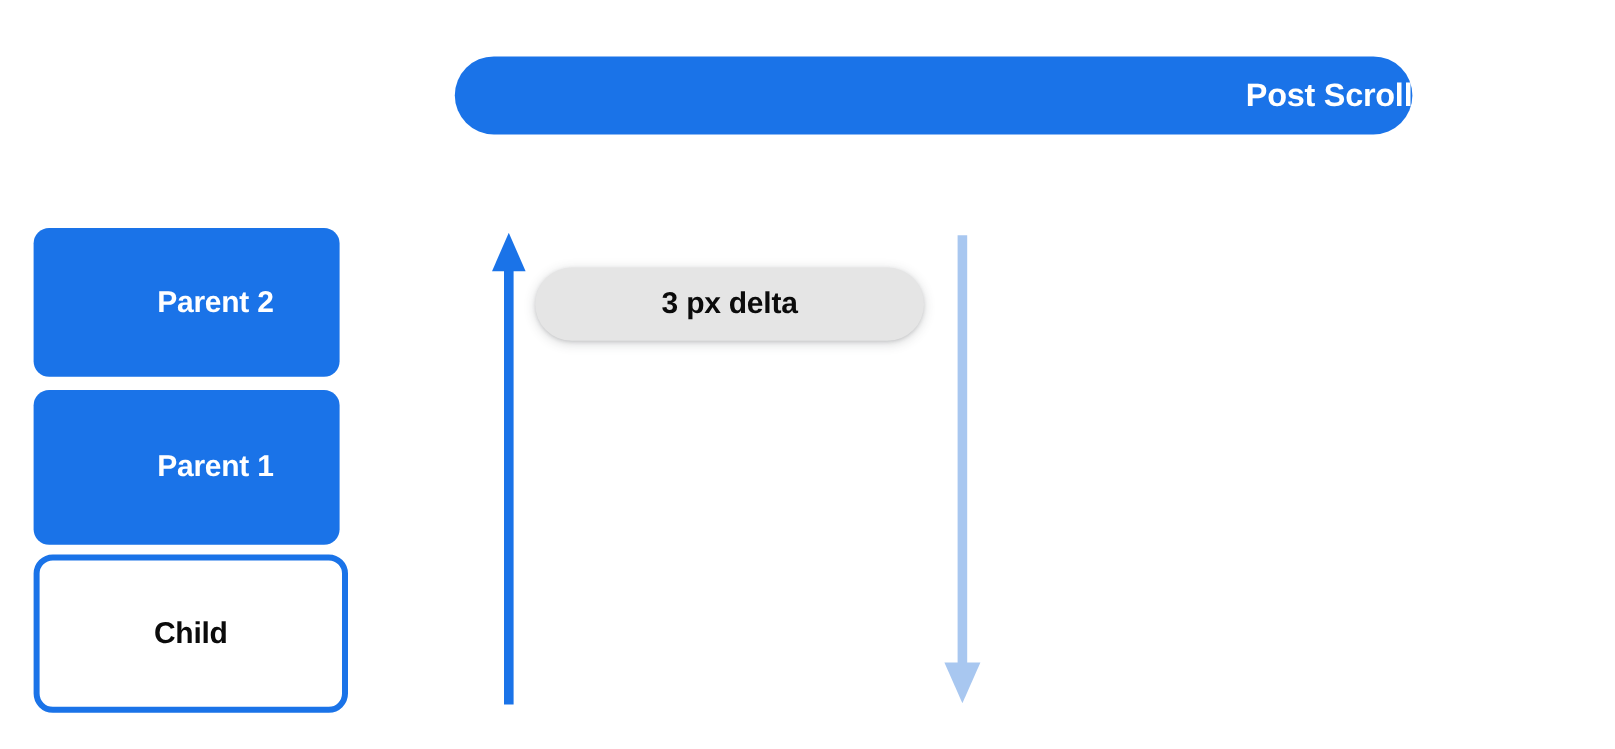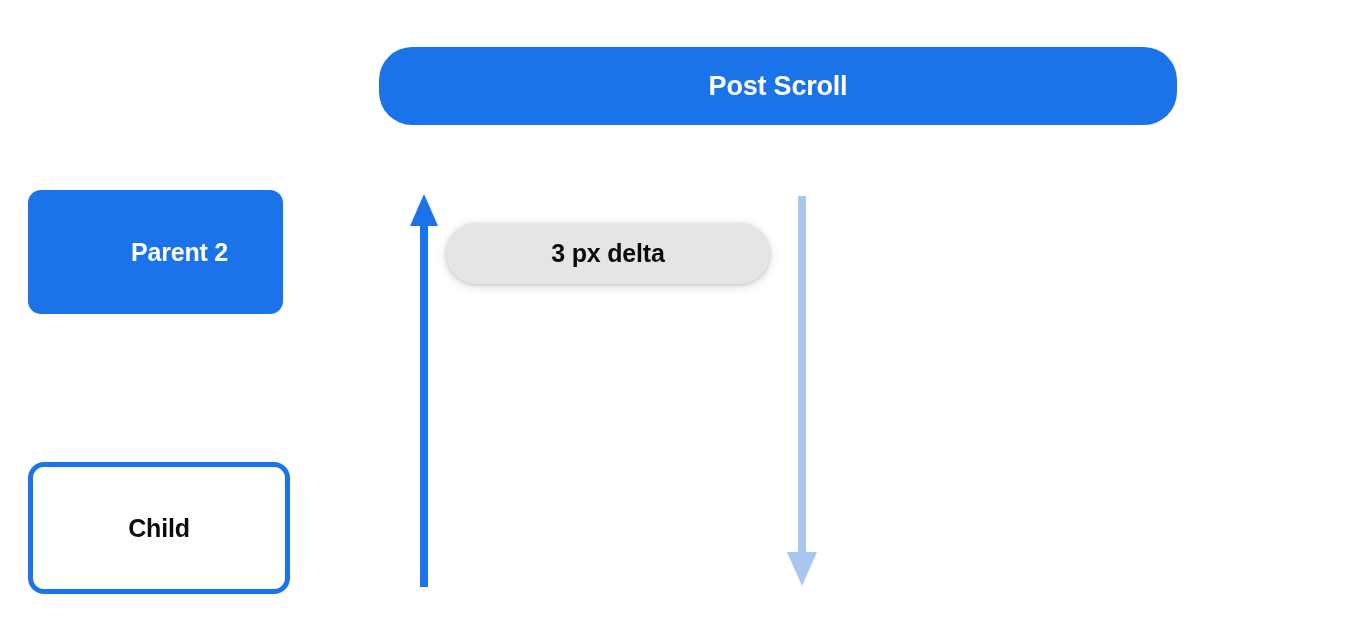--- a/index.html
+++ b/index.html
@@ -17,26 +17,26 @@
     background: #ffffff;
     overflow: hidden;
   }
 
   
   .header-pill {
     position: absolute;
     left: 379px;
     top: 47px;
     width: 798px;
-    height: 78px;
+    height: 65px;
     background: #1a73e8;
     border-radius: 33px;
     display: flex;
     align-items: center;
-    justify-content: center;
+    justify-content: flex-end;
     box-sizing: border-box;
   }
   .header-pill .label {
     color: #ffffff;
     font-size: 27px;
     font-weight: bold;
     letter-spacing: -0.2px;
   }
 
   
@@ -126,20 +126,23 @@
 <div id="stage">
 
   <div class="header-pill">
     <span class="label">Post Scroll</span>
   </div>
 
   <div class="stack-box filled" id="box-parent2">
     <span class="label">Parent 2</span>
   </div>
 
+  <div class="stack-box filled" id="box-parent1">
+    <span class="label">Parent 1</span>
+  </div>
 
   <div class="stack-box outlined" id="box-child">
     <span class="label">Child</span>
   </div>
 
   <svg class="arrow" style="left:405px; top:190px;" width="40" height="400" viewBox="0 0 40 400">
     <line x1="19" y1="397" x2="19" y2="30" stroke="#1a73e8" stroke-width="8"></line>
     <polygon points="19,4 33,36 5,36" fill="#1a73e8"></polygon>
   </svg>
 

